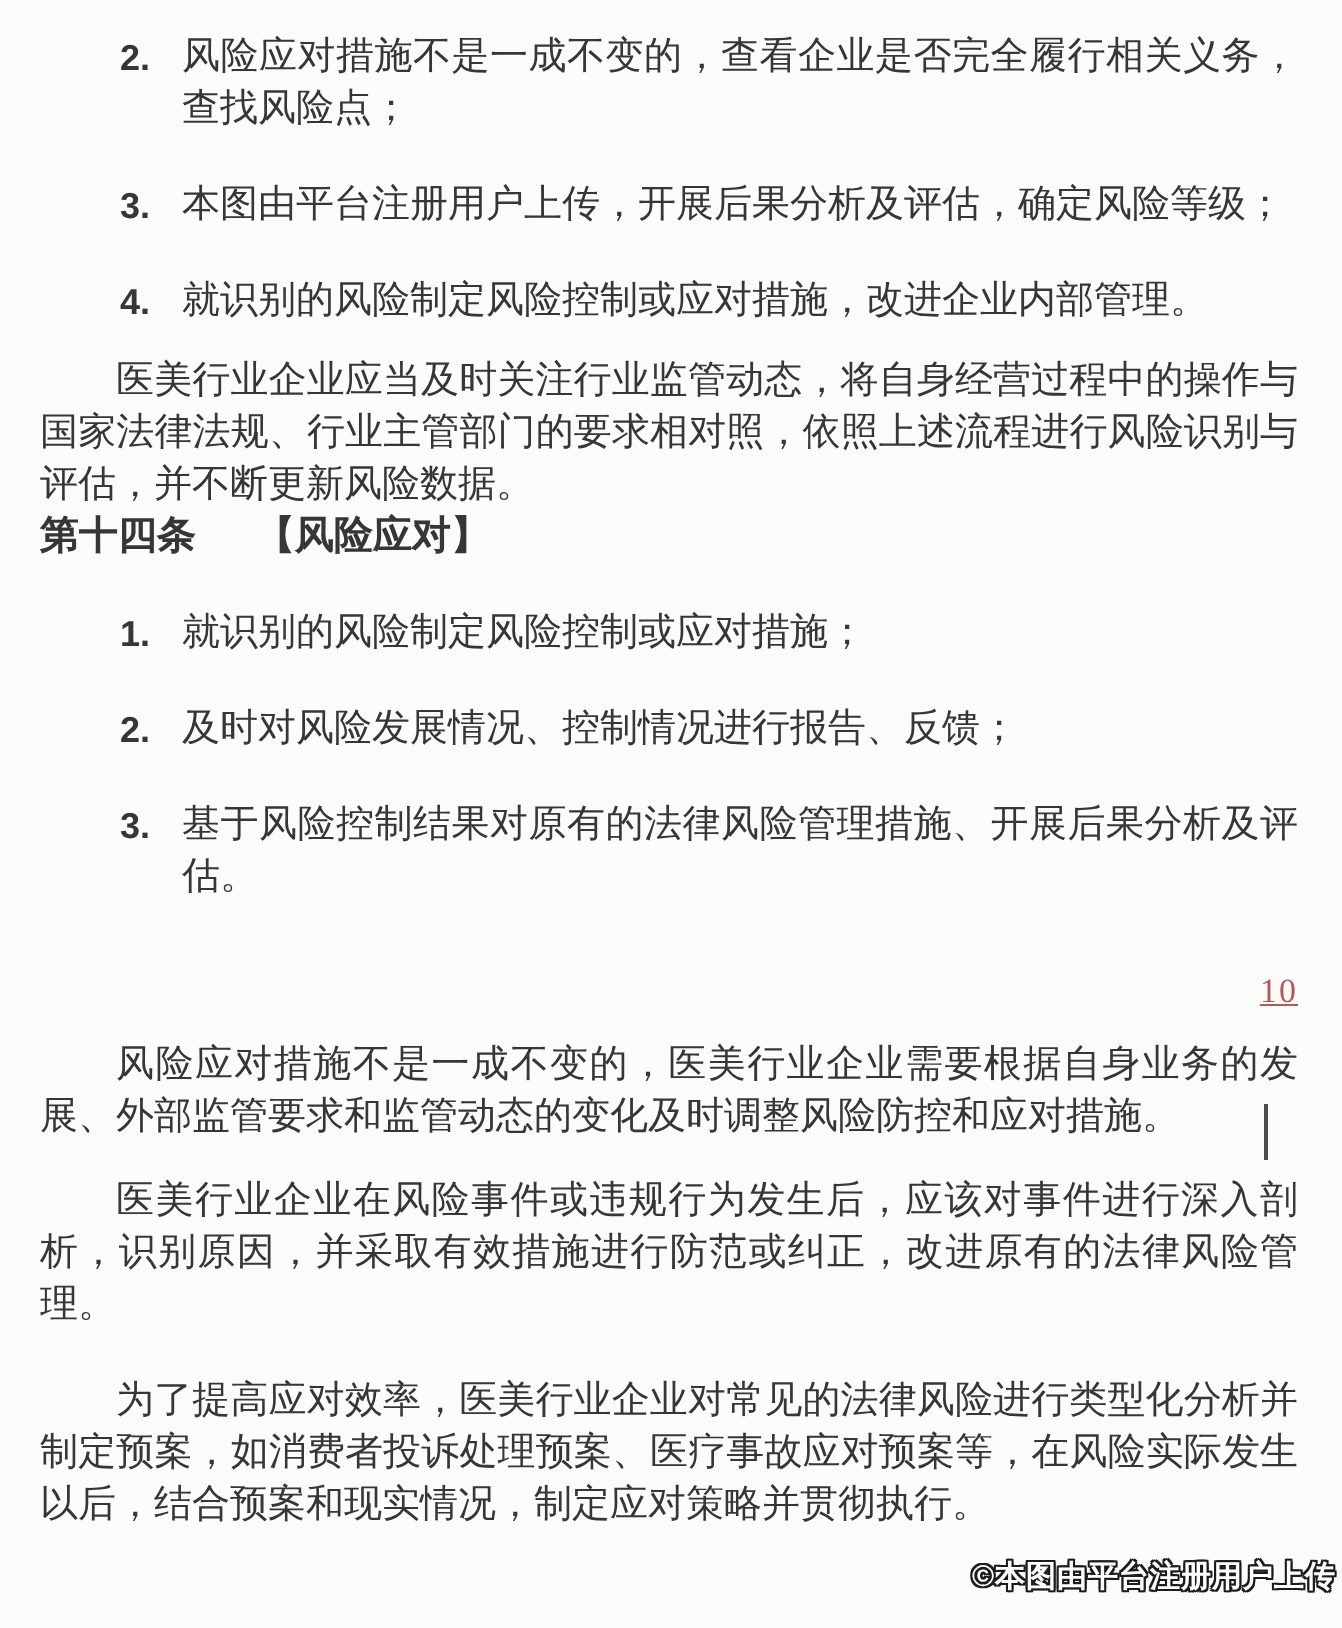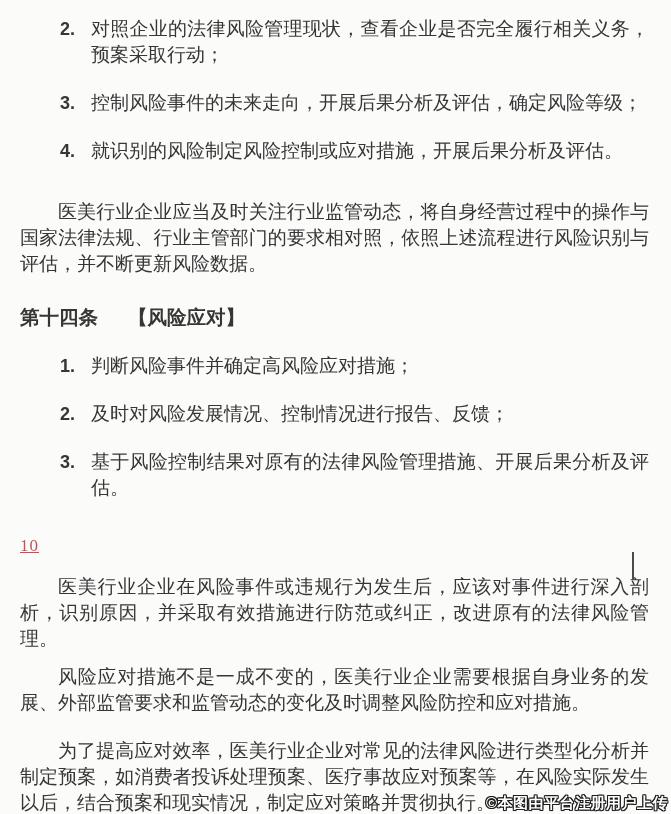--- a/index.html
+++ b/index.html
@@ -32,114 +32,113 @@
   }
   .li .txt {
     flex: 1;
     text-align: justify;
   }
   .p {
     margin: 18px 0 0 0;
     text-indent: 2em;
     text-align: justify;
   }
-  .p.m-supervision { margin-top: 35px; }
+  .p.m-supervision { margin-top: 14px; }
   .p.m-adjust      { margin-top: 12px; }
   .p.m-analysis    { margin-top: 16px; }
   .p.m-efficiency  { margin-top: 22px; }
   .heading {
-    margin-top: 28px;
     font-weight: bold;
     font-size: 19.5px;
   }
   .heading .htitle { margin-left: 30px; }
   .pagenum-row {
     margin-top: 32px;
-    text-align: left;
+    text-align: right;
     line-height: 24px;
   }
   .pagenum {
     color: #b4595b;
     text-decoration: underline;
     font-size: 17px;
     letter-spacing: 1px;
   }
   .text-cursor {
     position: absolute;
     right: 37px;
     top: 552px;
     width: 2px;
     height: 28px;
     background: #4c4c4c;
   }
   .watermark {
     position: absolute;
     right: 3px;
-    bottom: 1px;
+    bottom: 16px;
     font-family: "Liberation Sans", "DejaVu Sans", sans-serif;
     font-size: 15px;
     font-weight: bold;
     color: #ffffff;
     letter-spacing: 0.5px;
     text-shadow:
       -1px -1px 0 #1b1b1b, 1px -1px 0 #1b1b1b,
       -1px  1px 0 #1b1b1b, 1px  1px 0 #1b1b1b,
        0   -1px 0 #1b1b1b, 0    1px 0 #1b1b1b,
       -1px  0   0 #1b1b1b, 1px  0   0 #1b1b1b;
   }
 </style>
 </head>
 <body>
 
 <div class="doc">
 
   <div class="li" style="margin-top:0">
     <span class="num">2.</span>
-    <span class="txt">对照企业的法律风险管理现状，查看企业是否完全履行相关义务，预案采取行动；</span>
+    <span class="txt">风险应对措施不是一成不变的，查看企业是否完全履行相关义务，查找风险点；</span>
   </div>
 
   <div class="li">
     <span class="num">3.</span>
-    <span class="txt">控制风险事件的未来走向，开展后果分析及评估，确定风险等级；</span>
+    <span class="txt">本图由平台注册用户上传，开展后果分析及评估，确定风险等级；</span>
   </div>
 
   <div class="li">
     <span class="num">4.</span>
-    <span class="txt">就识别的风险制定风险控制或应对措施，开展后果分析及评估。</span>
+    <span class="txt">就识别的风险制定风险控制或应对措施，改进企业内部管理。</span>
   </div>
 
   <p class="p m-supervision">医美行业企业应当及时关注行业监管动态，将自身经营过程中的操作与国家法律法规、行业主管部门的要求相对照，依照上述流程进行风险识别与评估，并不断更新风险数据。</p>
 
   <div class="heading">
     <span class="hnum">第十四条</span><span class="htitle">【风险应对】</span>
   </div>
 
 
   <div class="li">
     <span class="num">1.</span>
-    <span class="txt">判断风险事件并确定高风险应对措施；</span>
+    <span class="txt">就识别的风险制定风险控制或应对措施；</span>
   </div>
 
   <div class="li">
     <span class="num">2.</span>
     <span class="txt">及时对风险发展情况、控制情况进行报告、反馈；</span>
   </div>
 
   <div class="li">
     <span class="num">3.</span>
     <span class="txt">基于风险控制结果对原有的法律风险管理措施、开展后果分析及评估。</span>
   </div>
 
   <div class="pagenum-row">
     <span class="pagenum">10</span>
   </div>
 
+  <p class="p m-adjust">风险应对措施不是一成不变的，医美行业企业需要根据自身业务的发展、外部监管要求和监管动态的变化及时调整风险防控和应对措施。</p>
+
   <p class="p m-analysis">医美行业企业在风险事件或违规行为发生后，应该对事件进行深入剖析，识别原因，并采取有效措施进行防范或纠正，改进原有的法律风险管理。</p>
-
-  <p class="p m-adjust">风险应对措施不是一成不变的，医美行业企业需要根据自身业务的发展、外部监管要求和监管动态的变化及时调整风险防控和应对措施。</p>
 
   <p class="p m-efficiency">为了提高应对效率，医美行业企业对常见的法律风险进行类型化分析并制定预案，如消费者投诉处理预案、医疗事故应对预案等，在风险实际发生以后，结合预案和现实情况，制定应对策略并贯彻执行。</p>
 
 </div>
 
 <div class="text-cursor"></div>
 
 <div class="watermark">©本图由平台注册用户上传</div>
 
 </body></html>

